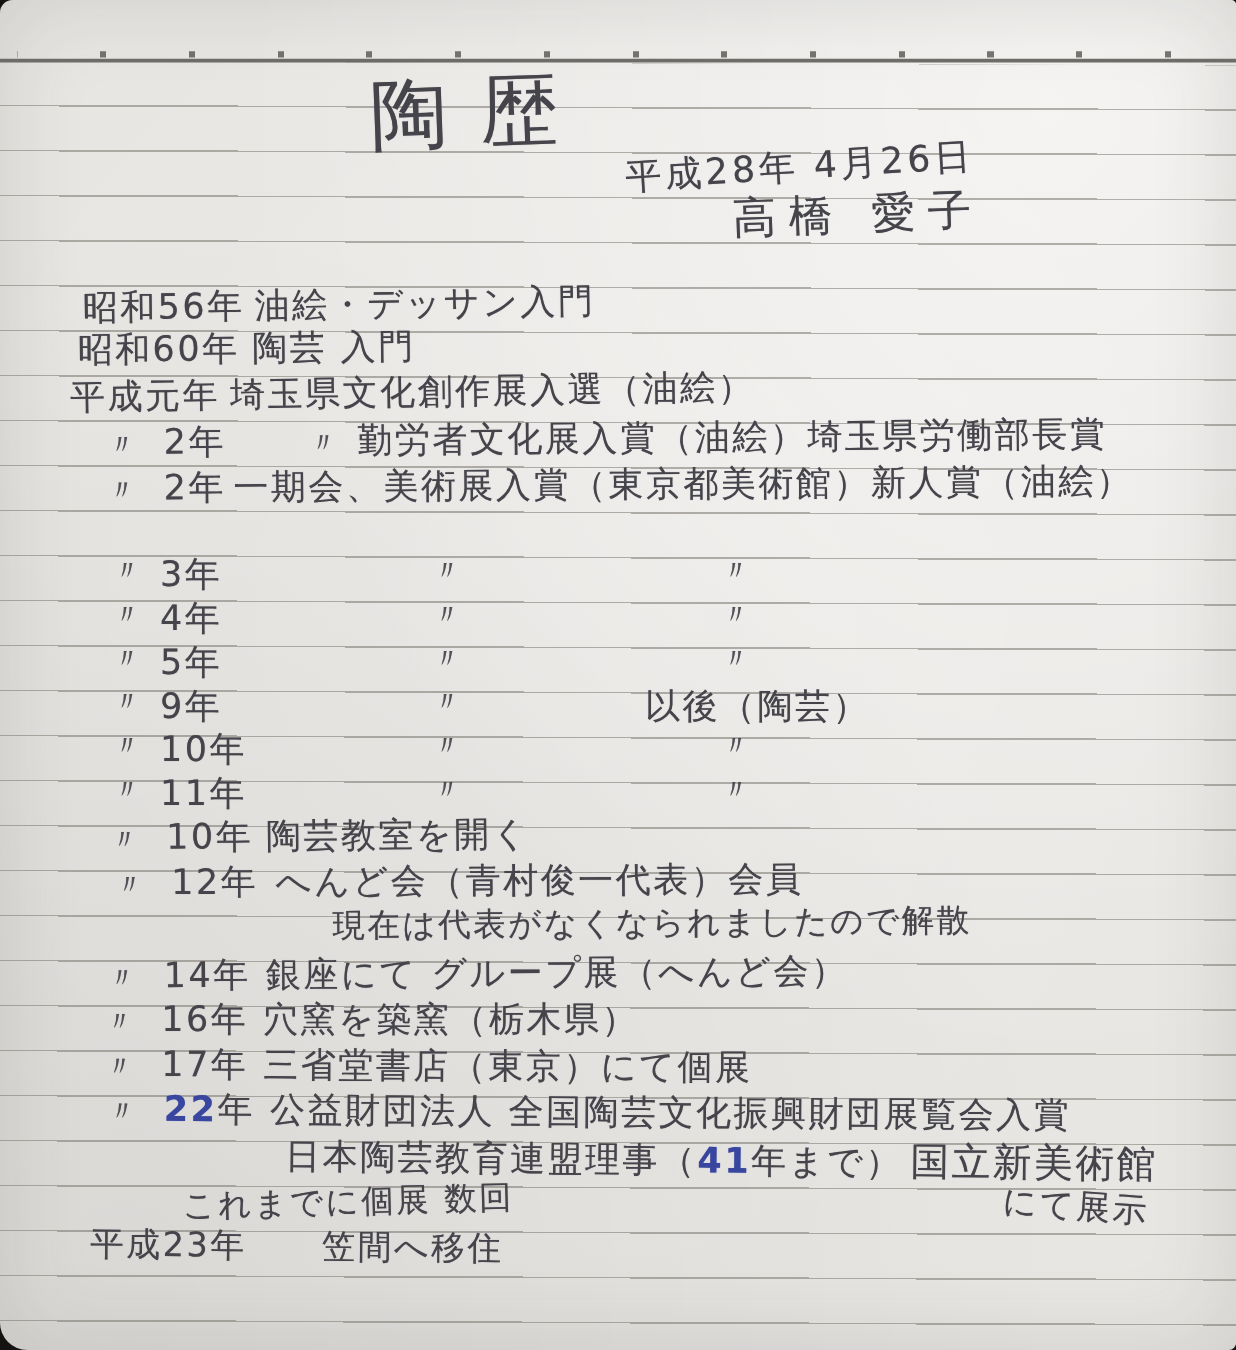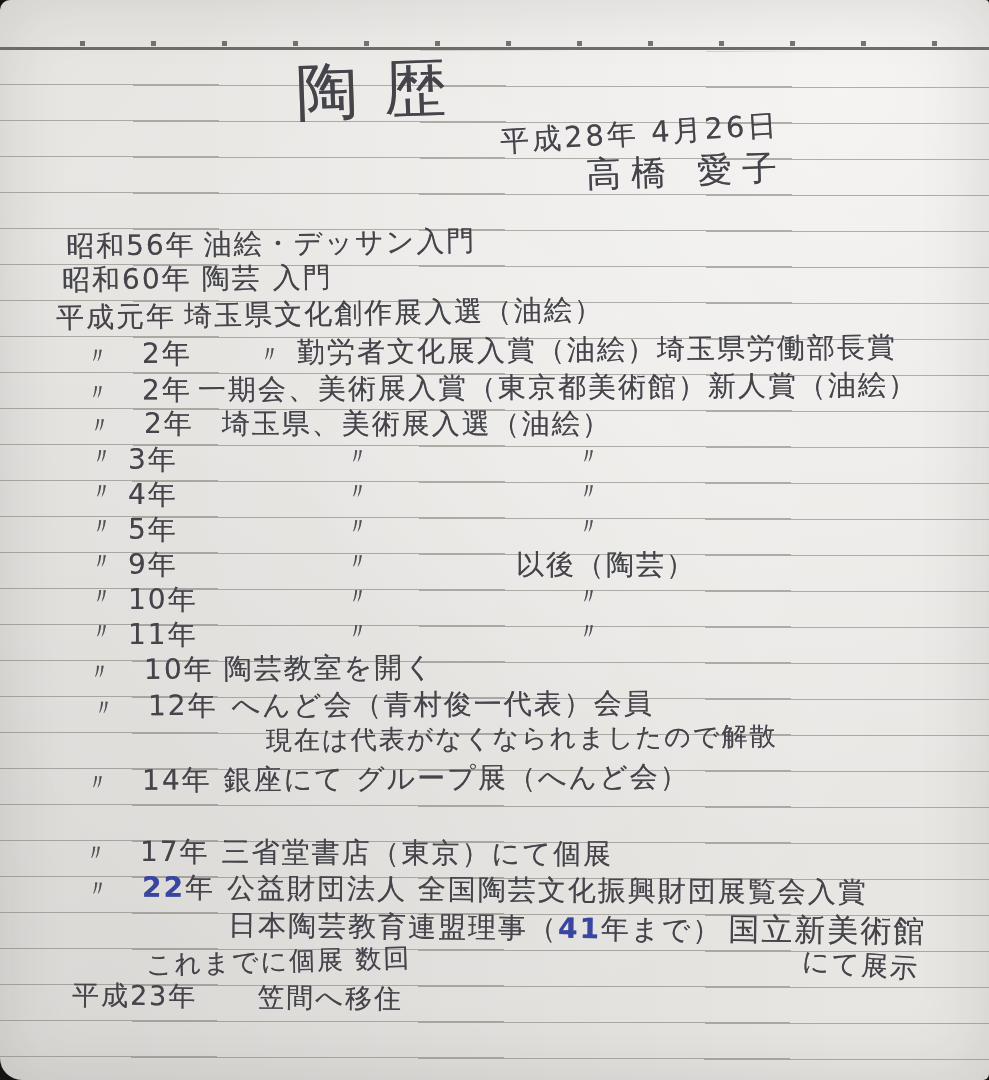--- a/index.html
+++ b/index.html
@@ -78,21 +78,21 @@
   .p21{left:802px;top:947px;font-size:27px;transform:rotate(4deg);}
   .p22{left:72px;top:979px;font-size:27px;transform:rotate(0.6deg);}
 
   .c-mark{left:90px;}
   .c-year{left:128px;}
   .c-mid{left:346px;}
   .c-right{left:577px;}
   .c-note{left:516px;}
 
   .g6{margin-left:6px;}  .g8{margin-left:8px;}  .g10{margin-left:10px;}
-  .g12{margin-left:12px;} .g14{margin-left:14px;} .g20{margin-left:31px;}
+  .g12{margin-left:12px;} .g14{margin-left:14px;} .g20{margin-left:20px;}
   .g28{margin-left:28px;} .g60{margin-left:60px;} .g66{margin-left:66px;}
   .venue{font-size:31px;margin-left:6px;}
 </style>
 </head>
 <body>
 
 <div class="paper">
   <div class="perf"></div>
   <div class="top-rule"></div>
   <div class="rules"></div>
@@ -108,23 +108,20 @@
     <span>昭和60年</span><span class="g10">陶芸 入門</span>
   </div>
   <div class="hw p2">
     <span>平成元年</span><span class="g8">埼玉県文化創作展入選（油絵）</span>
   </div>
   <div class="hw p3">
     <span class="ditto">〃</span><span class="g20">2年</span><span class="ditto g66">〃</span><span class="g14">勤労者文化展入賞（油絵）埼玉県労働部長賞</span>
   </div>
   <div class="hw p4">
     <span class="ditto">〃</span><span class="g20">2年</span><span class="g6">一期会、美術展入賞（東京都美術館）新人賞（油絵）</span>
-  </div>
-  <div class="hw p5">
-    <span class="ditto">〃</span><span class="g20">2年</span><span class="g28">埼玉県、美術展入選（油絵）</span>
   </div>
 
   <div class="hw p6">
     <span class="abs c-mark ditto">〃</span>
     <span class="abs c-year">3年</span>
     <span class="abs c-mid ditto">〃</span>
     <span class="abs c-right ditto">〃</span>
   </div>
   <div class="hw p7">
     <span class="abs c-mark ditto">〃</span>
@@ -160,20 +157,23 @@
   <div class="hw p12">
     <span class="ditto">〃</span><span class="g20">10年</span><span class="g10">陶芸教室を開く</span>
   </div>
   <div class="hw p13">
     <span class="ditto">〃</span><span class="g20">12年</span><span class="g14">へんど会（青村俊一代表）会員</span>
   </div>
   <div class="hw p14">現在は代表がなくなられましたので解散</div>
   <div class="hw p15">
     <span class="ditto">〃</span><span class="g20">14年</span><span class="g12">銀座にて グループ展（へんど会）</span>
   </div>
+  <div class="hw p16">
+    <span class="ditto">〃</span><span class="g20">16年</span><span class="g12">穴窯を築窯（栃木県）</span>
+  </div>
   <div class="hw p17">
     <span class="ditto">〃</span><span class="g20">17年</span><span class="g12">三省堂書店（東京）にて個展</span>
   </div>
   <div class="hw p18">
     <span class="ditto">〃</span><span class="blue g20">22</span><span>年</span><span class="g12">公益財団法人 全国陶芸文化振興財団展覧会入賞</span>
   </div>
   <div class="hw p19">
     <span>日本陶芸教育連盟理事（</span><span class="blue">41</span><span>年まで）</span><span class="venue">国立新美術館</span>
   </div>
   <div class="hw p20">これまでに個展 数回</div>

